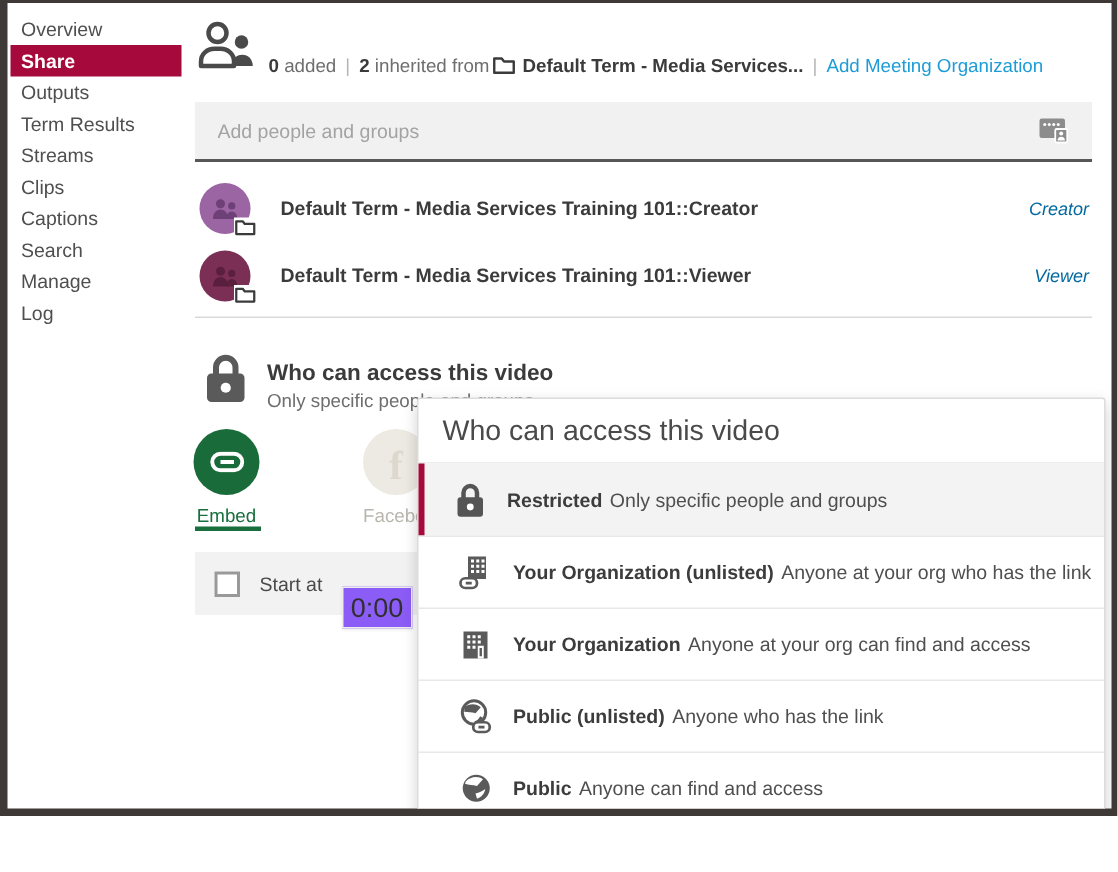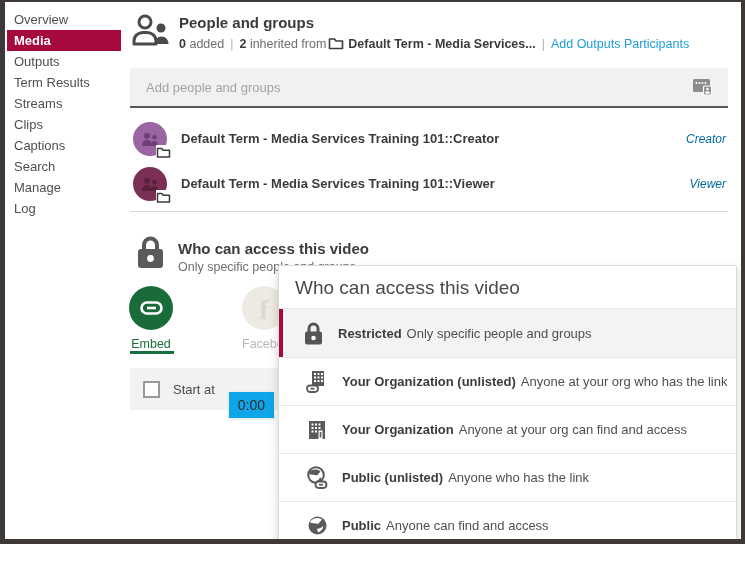--- a/index.html
+++ b/index.html
@@ -20,31 +20,31 @@
   .hdr-meta b { color:#3b3b3b; }
   .hdr-meta .sep { color:#b5b5b5; margin:0 6px; }
   .hdr-meta .src { font-weight:bold; color:#3b3b3b; }
   .hdr-meta .folder-inline { vertical-align:-2px; margin:0 4px 0 2px; }
   .hdr-meta a { color:#1e9cd7; text-decoration:none; cursor:pointer; }
 
   
   .search { position:absolute; left:125px; top:66px; width:598px; height:40px;
             background:#f1f1f1; border-bottom:2px solid #575757; display:flex; align-items:center; }
   .search input { flex:1; border:none; background:transparent; outline:none; font-size:13px;
-                  color:#a16207; padding-left:8px; font-family:"Liberation Sans", sans-serif;margin-left:8px; }
+                  color:#a16207; padding-left:15px; font-family:"Liberation Sans", sans-serif; }
   .search input::placeholder { color:#a3a3a3; }
   .search .abook { margin-right:12px; cursor:pointer; display:flex; }
 
   
   .rows { position:absolute; left:125px; top:114px; width:598px; }
   .grow { position:relative; height:45px; display:flex; align-items:center; cursor:pointer; }
   .avatar { position:relative; width:34px; height:34px; border-radius:50%; margin-left:3px;
             display:flex; align-items:center; justify-content:center; flex:0 0 34px; }
   .avatar .badge { position:absolute; right:-4px; bottom:-2px; width:15px; height:13px; background:#fff; }
-  .gname { margin-left:14px; font-size:13px; font-weight:bold; color:#3b3b3b; flex:1; }
+  .gname { margin-left:20px; font-size:13px; font-weight:bold; color:#3b3b3b; flex:1; }
   .grole { font-size:12px; font-style:italic; color:#0369a1; margin-right:2px; }
   .rows-divider { position:absolute; left:125px; top:209px; width:598px; height:1px; background:#d9d9d9; }
 
   
   .acc-icon { position:absolute; left:130px; top:232px; }
   .acc-title { position:absolute; left:173px; top:238px; font-size:15px; font-weight:bold; color:#3b3b3b; }
   .acc-sub { position:absolute; left:173px; top:258px; font-size:12.5px; color:#6e6e6e; white-space:nowrap; }
 
   
   .tab { position:absolute; top:284px; width:44px; text-align:center; cursor:pointer; }
@@ -57,23 +57,23 @@
   .tab-link .tlabel { color:#186e3d; }
   .tab-fb .tlabel { color:#b9b6ae; }
   .tab-underline { position:absolute; left:125px; top:349px; width:44px; height:3px; background:#186e3d; }
   .fb-f { font-family:"Liberation Serif", serif; font-size:27px; font-weight:bold; color:#dcd8cd; margin-top:4px; }
 
   
   .startat { position:absolute; left:125px; top:366px; width:598px; height:42px; background:#f2f2f2;
              display:flex; align-items:center; }
   .cbx { width:17px; height:17px; background:#fff; border:2px solid #999; margin-left:13px; cursor:pointer; }
   .startat .sa-label { font-size:13px; color:#4a4a4a; margin-left:13px; }
-  .timebox { margin-left:13px; width:47px; height:28px; background:#0ea5e9; border:1px solid #ececec;
+  .timebox { margin-left:13px; width:47px; height:28px; background:#8b5cf6; border:1px solid #ececec;
              box-shadow:0 1px 2px rgba(0,0,0,.08); display:flex; align-items:center; justify-content:center;
-             font-size:14px; color:#2f2f2f; cursor:text;margin-top:32px; }
+             font-size:18px; color:#2f2f2f; cursor:text;margin-top:32px; }
 
   
   .dialog { position:absolute; left:273px; top:263px; width:459px; background:#fff;
             border:1px solid #dcdcdc; border-radius:2px; box-shadow:0 4px 10px rgba(0,0,0,.18); z-index:10; }
   .dlg-title { padding:11px 16px 9px 16px; font-size:19px; color:#4a4a4a; border-bottom:1px solid #ececec; }
   .opt { position:relative; height:48px; display:flex; align-items:center; padding-left:25px; cursor:pointer; }
   .opt + .opt { border-top:1px solid #e8e8e8; }
   .opt.selected { background:#f3f3f3;padding-left:21px; }
   .opt.selected::before { content:""; position:absolute; left:0; top:0; bottom:0; width:4px; background:#a60a3d; }
   .opt .oicon { width:26px; display:flex; justify-content:center; }
@@ -81,44 +81,43 @@
   .opt .oname { font-weight:bold; color:#3c3c3c; margin-right:5px; }
   .dlg-footer { height:9px; }
 </style>
 </head>
 <body>
 
 <div class="app">
 
   <ul class="sidebar">
     <li>Overview</li>
-    <li class="active">Media</li>
+    <li class="active">Share</li>
     <li>Outputs</li>
     <li>Term Results</li>
     <li>Streams</li>
     <li>Clips</li>
     <li>Captions</li>
     <li>Search</li>
     <li>Manage</li>
     <li>Log</li>
   </ul>
 
   <span class="hdr-icon">
     <svg width="38" height="36" viewBox="0 0 38 36">
       <circle cx="14" cy="9" r="6" fill="none" stroke="#4a4a4a" stroke-width="3"></circle>
       <path d="M3 31 v-3 c0-5 4-8.5 9-8.5 h4 c5 0 9 3.5 9 8.5 V31 Z" fill="none" stroke="#4a4a4a" stroke-width="3" stroke-linejoin="round"></path>
       <circle cx="30" cy="15" r="4.5" fill="#4a4a4a"></circle>
       <path d="M23.5 31 c0-4.5 3-7.5 7-7.5 c4 0 7 3 7 7.5 Z" fill="#4a4a4a"></path>
     </svg>
   </span>
-  <div class="hdr-title">People and groups</div>
   <div class="hdr-meta">
     <b>0</b>&nbsp;<span>added</span><span class="sep">|</span><b>2</b>&nbsp;<span>inherited from</span><span class="folder-inline"><svg width="16" height="13" viewBox="0 0 16 13">
           <path d="M1.5 2 h5 l1.5 2 h6.5 v7.5 h-13 Z" fill="none" stroke="#3b3b3b" stroke-width="1.6" stroke-linejoin="round"></path>
-        </svg></span><span class="src">Default Term - Media Services...</span><span class="sep">|</span><a>Add Outputs Participants</a>
+        </svg></span><span class="src">Default Term - Media Services...</span><span class="sep">|</span><a>Add Meeting Organization</a>
   </div>
 
   <div class="search">
     <input type="text" placeholder="Add people and groups" style="">
     <span class="abook">
       <svg width="26" height="24" viewBox="0 0 26 24">
         <rect x="3" y="4" width="17" height="13" rx="1.5" fill="#8c8c8c"></rect>
         <circle cx="6.5" cy="8" r="1" fill="#fff"></circle>
           <circle cx="9.5" cy="8" r="1" fill="#fff"></circle>
         <circle cx="12.5" cy="8" r="1" fill="#fff"></circle>

